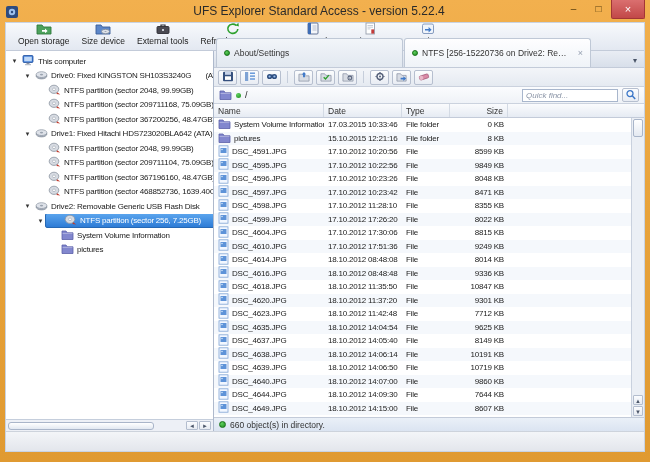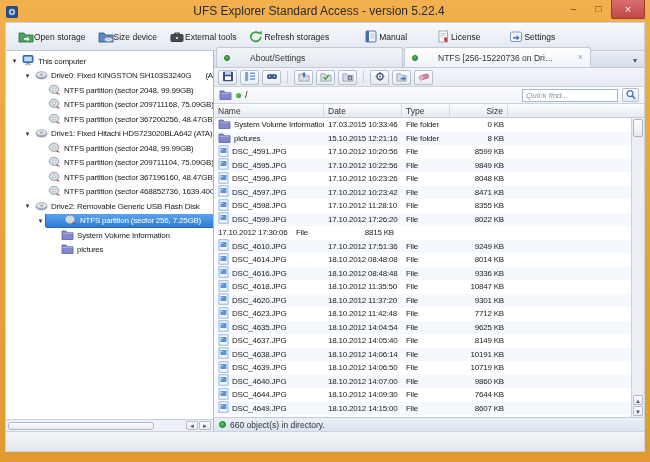--- a/index.html
+++ b/index.html
@@ -20,21 +20,21 @@
                    background: linear-gradient(#DA6F6F,#C24848); border: 1px solid #A23636; border-top: none;
                    border-radius: 0 0 2px 2px; }
 
   
   .app-body { position: absolute; left: 5px; right: 5px; top: 22px; bottom: 10px;
               background: #EEF1F6; border: 1px solid #C9D3E2; display: flex; flex-direction: column; }
 
   
   .toolbar { height: 28px; flex: 0 0 28px; background: linear-gradient(#F7F9FC,#E3E8F1);
              border-bottom: 1px solid #C3CBD9; display: flex; align-items: center; padding: 0 6px; }
-  .tool-item { display: flex; flex-direction: row; align-items: center; justify-content: flex-start;
+  .tool-item { display: flex; flex-direction: column; align-items: center; justify-content: flex-start;
                font-size: 8.5px; color: #222; padding: 1px 6px; height: 31px; }
   .tool-item svg { display: block; }
   .tool-item:nth-child(5) { margin-left: 22px; }
   .tool-item:nth-child(6) { margin-left: 16px; }
   .tool-item:nth-child(7) { margin-left: 16px; }
   .tlabel { margin-top: 1px; white-space: nowrap; }
 
   .content { flex: 1; display: flex; min-height: 0; }
 
   
@@ -55,21 +55,21 @@
              border: 1px solid #A9B5C9; border-radius: 3px; }
   .h-btns { margin-left: auto; display: flex; gap: 1px; }
   .h-btn { width: 12px; height: 9px; font-size: 6px; line-height: 9px; text-align: center; color: #4A5568;
            background: linear-gradient(#FBFCFE,#E7EBF2); border: 1px solid #B3BDCE; border-radius: 1px; }
 
   
   .right-panel { flex: 1; display: flex; flex-direction: column; min-width: 0; }
 
   .tabbar { height: 17px; flex: 0 0 17px; background: linear-gradient(#E9EDF4,#D8DFEA);
             border-bottom: 1px solid #C3CBD9; display: flex; align-items: flex-end; padding: 1px 2px 0 2px; }
-  .tab { height: 20px; width: 187px; display: flex; align-items: center; gap: 20px; padding: 0 7px;
+  .tab { height: 29px; width: 187px; display: flex; align-items: center; gap: 4px; padding: 0 7px;
          font-size: 8.5px; color: #333; white-space: nowrap; overflow: hidden;
          border: 1px solid #BFC8D6; border-bottom: none; border-radius: 3px 3px 0 0;
          background: linear-gradient(#F2F5F9,#E2E8F0); margin-right: 1px; }
   .tab.active { background: linear-gradient(#FEFEFF,#EFF3F8); }
   .tab-dot { width: 6px; height: 6px; flex: 0 0 6px; border-radius: 50%;
              background: radial-gradient(circle at 35% 30%, #5FD05F, #1E8A1E); border: 1px solid #187318; }
   .tab-label { overflow: hidden; text-overflow: ellipsis; }
   .tab-close { margin-left: auto; color: #97A1B2; font-size: 9px; line-height: 9px; padding-left: 3px; }
   .tab-menu { margin-left: auto; font-size: 8px; color: #4A5568; padding: 0 5px 2px 0; }
 
@@ -499,20 +499,28 @@
                       <circle cx="4" cy="4.5" r="0.8" fill="#CFE3F9"></circle>
                     </svg></span>
                   <span>DSC_4599.JPG</span>
                 </span>
                 <span class="cell c1">17.10.2012 17:26:20</span>
                 <span class="cell c2">File</span>
                 <span class="cell c3">8022 KB</span>
                 <span class="cell cf"></span>
               </div>
               <div class="row">
+                <span class="cell c0">
+                  <span><svg width="11" height="12" viewBox="0 0 11 12">
+                      <rect x="1" y="0.8" width="9" height="10.4" fill="#F2F7FF" stroke="#7FA3D4" stroke-width="0.8"></rect>
+                      <rect x="2.5" y="3" width="6" height="5" fill="#5E93D8"></rect>
+                      <circle cx="4" cy="4.5" r="0.8" fill="#CFE3F9"></circle>
+                    </svg></span>
+                  <span>DSC_4604.JPG</span>
+                </span>
                 <span class="cell c1">17.10.2012 17:30:06</span>
                 <span class="cell c2">File</span>
                 <span class="cell c3">8815 KB</span>
                 <span class="cell cf"></span>
               </div>
               <div class="row">
                 <span class="cell c0">
                   <span><svg width="11" height="12" viewBox="0 0 11 12">
                       <rect x="1" y="0.8" width="9" height="10.4" fill="#F2F7FF" stroke="#7FA3D4" stroke-width="0.8"></rect>
                       <rect x="2.5" y="3" width="6" height="5" fill="#5E93D8"></rect>

